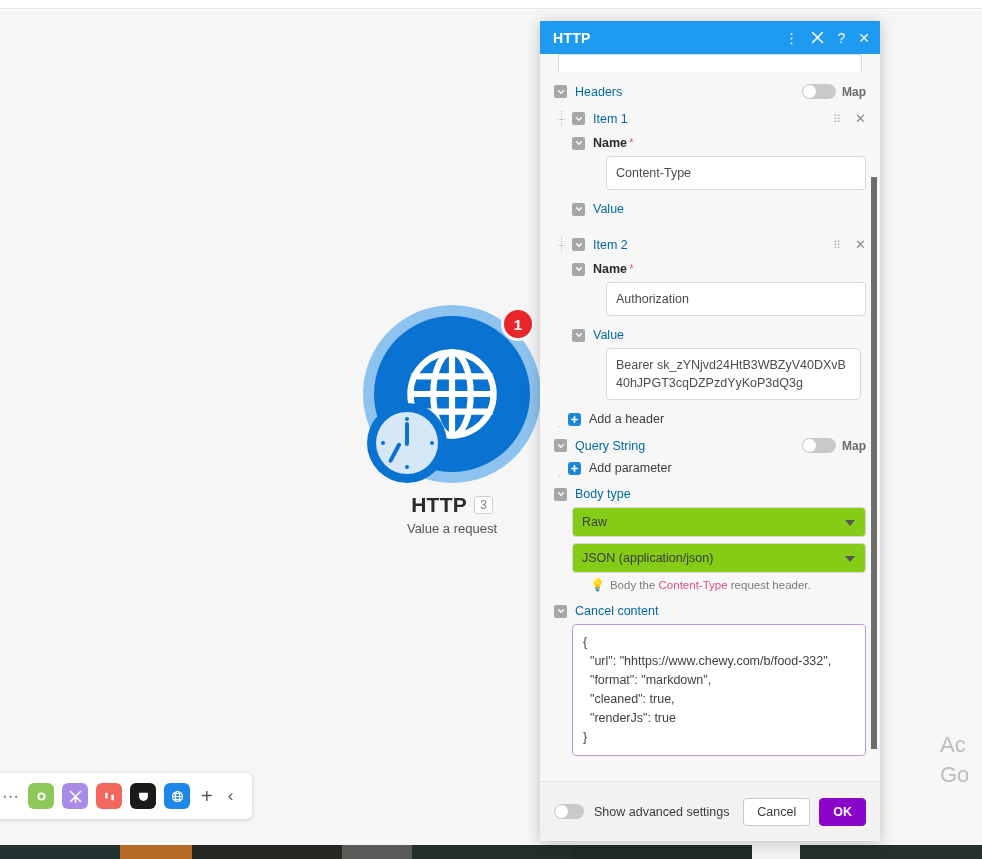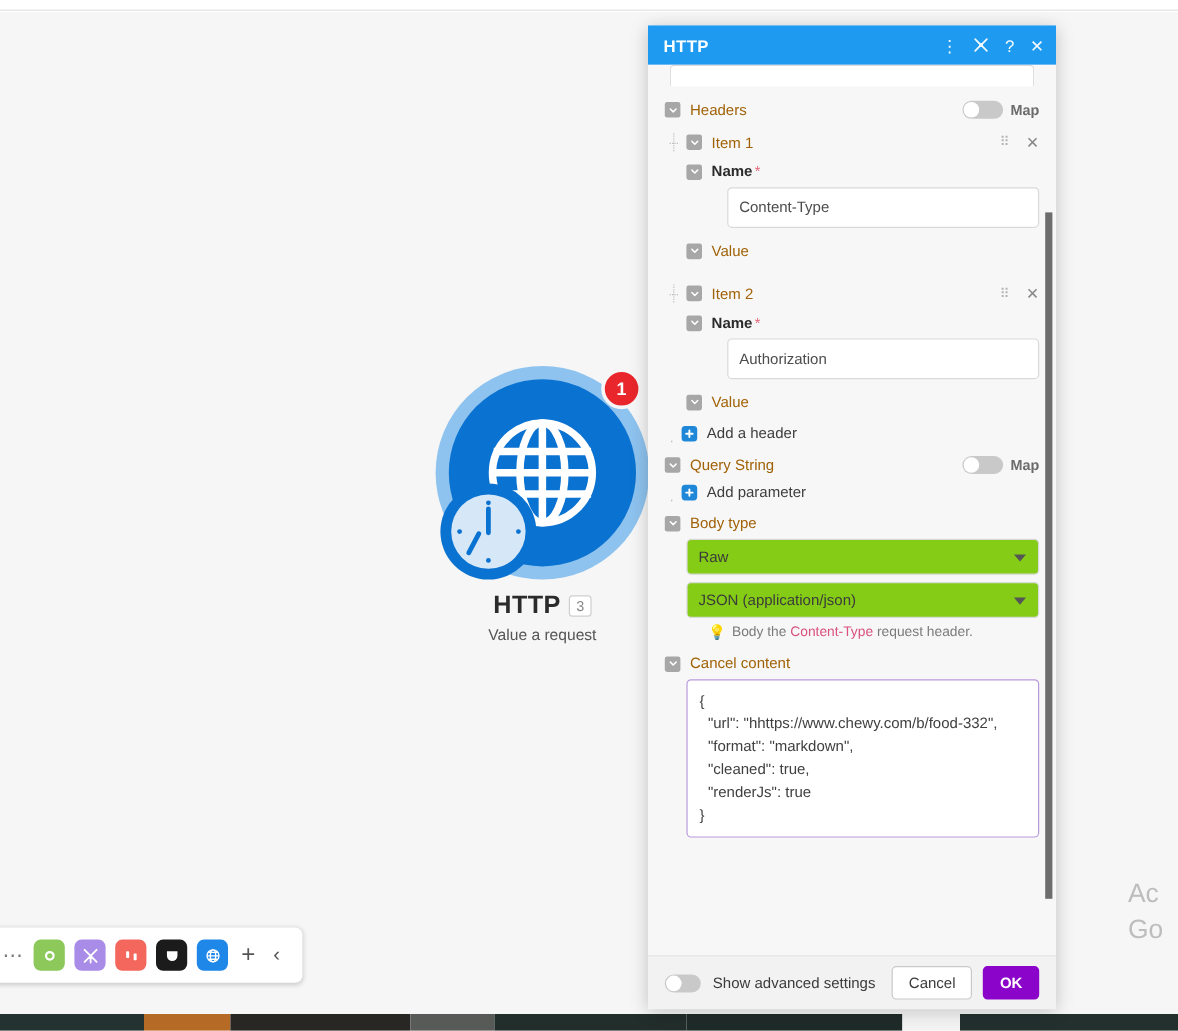--- a/index.html
+++ b/index.html
@@ -141,21 +141,21 @@
   }
 
   .row { display: flex; align-items: center; }
   .label-row { margin-top: 12px; }
   .chk {
     width: 13px; height: 13px; border-radius: 2px; background: #a7a7a7;
     display: flex; align-items: center; justify-content: center;
     flex: none; cursor: pointer;
   }
   .chk svg { width: 8px; height: 8px; display: block; }
-  .lbl { font-size: 12.5px; color: #a16207; margin-left: 8px; }
+  .lbl { font-size: 12.5px; color: #0369a1; margin-left: 8px; }
   .lbl.bold { font-weight: bold; color: #2b2b2b; }
   .req { color: #e8687a; margin-left: 2px; font-size: 12px; }
 
   .spacer { flex: 1; }
   .toggle {
     width: 34px; height: 15px; border-radius: 8px; background: #c9c9c9;
     position: relative; flex: none; cursor: pointer;
   }
   .toggle .knob {
     position: absolute; left: 1px; top: 1px; width: 13px; height: 13px;
@@ -210,21 +210,21 @@
   .tree-line {
     position: absolute; left: 7px; top: 0; bottom: 0; width: 1px;
     border-left: 1px dotted #bdbdbd;
   }
   .tree-tick {
     position: absolute; left: 4px; top: 8px; width: 7px;
     border-top: 1px dotted #bdbdbd;
   }
 
   #panel-footer {
-    flex: none; height: 45px; background: #f2f2f2; border-top: 1px solid #e2e2e2;
+    flex: none; height: 60px; background: #f2f2f2; border-top: 1px solid #e2e2e2;
     display: flex; align-items: center; padding: 0 14px;
   }
   #adv-toggle {
     width: 30px; height: 15px; border-radius: 8px; background: #c9c9c9;
     position: relative; flex: none; cursor: pointer;
   }
   #adv-toggle .knob {
     position: absolute; left: 1px; top: 1px; width: 13px; height: 13px;
     border-radius: 50%; background: #fff;
   }
@@ -424,20 +424,21 @@
         <div class="field ml-2">Authorization</div>
 
         <div class="row label-row indent-1">
           <span class="chk">
             <svg viewBox="0 0 10 10">
                 <path d="M2 3.5 L5 6.5 L8 3.5" fill="none" stroke="#fff" stroke-width="1.6" stroke-linecap="round" stroke-linejoin="round"></path>
               </svg>
           </span>
           <span class="lbl">Value</span>
         </div>
+        <div class="field ml-2 tall" style="width:255px;word-break:break-all;">Bearer sk_zYNjvd24HtB3WBZyV40DXvB40hJPGT3cqDZPzdYyKoP3dQ3g</div>
 
         <div class="addrow">
           <span class="dash">·</span>
           <span class="plus-box">
             <svg viewBox="0 0 10 10">
                 <path d="M5 2 V8 M2 5 H8" stroke="#fff" stroke-width="1.8" stroke-linecap="round"></path>
               </svg>
           </span>
           <span class="txt">Add a header</span>
         </div>

